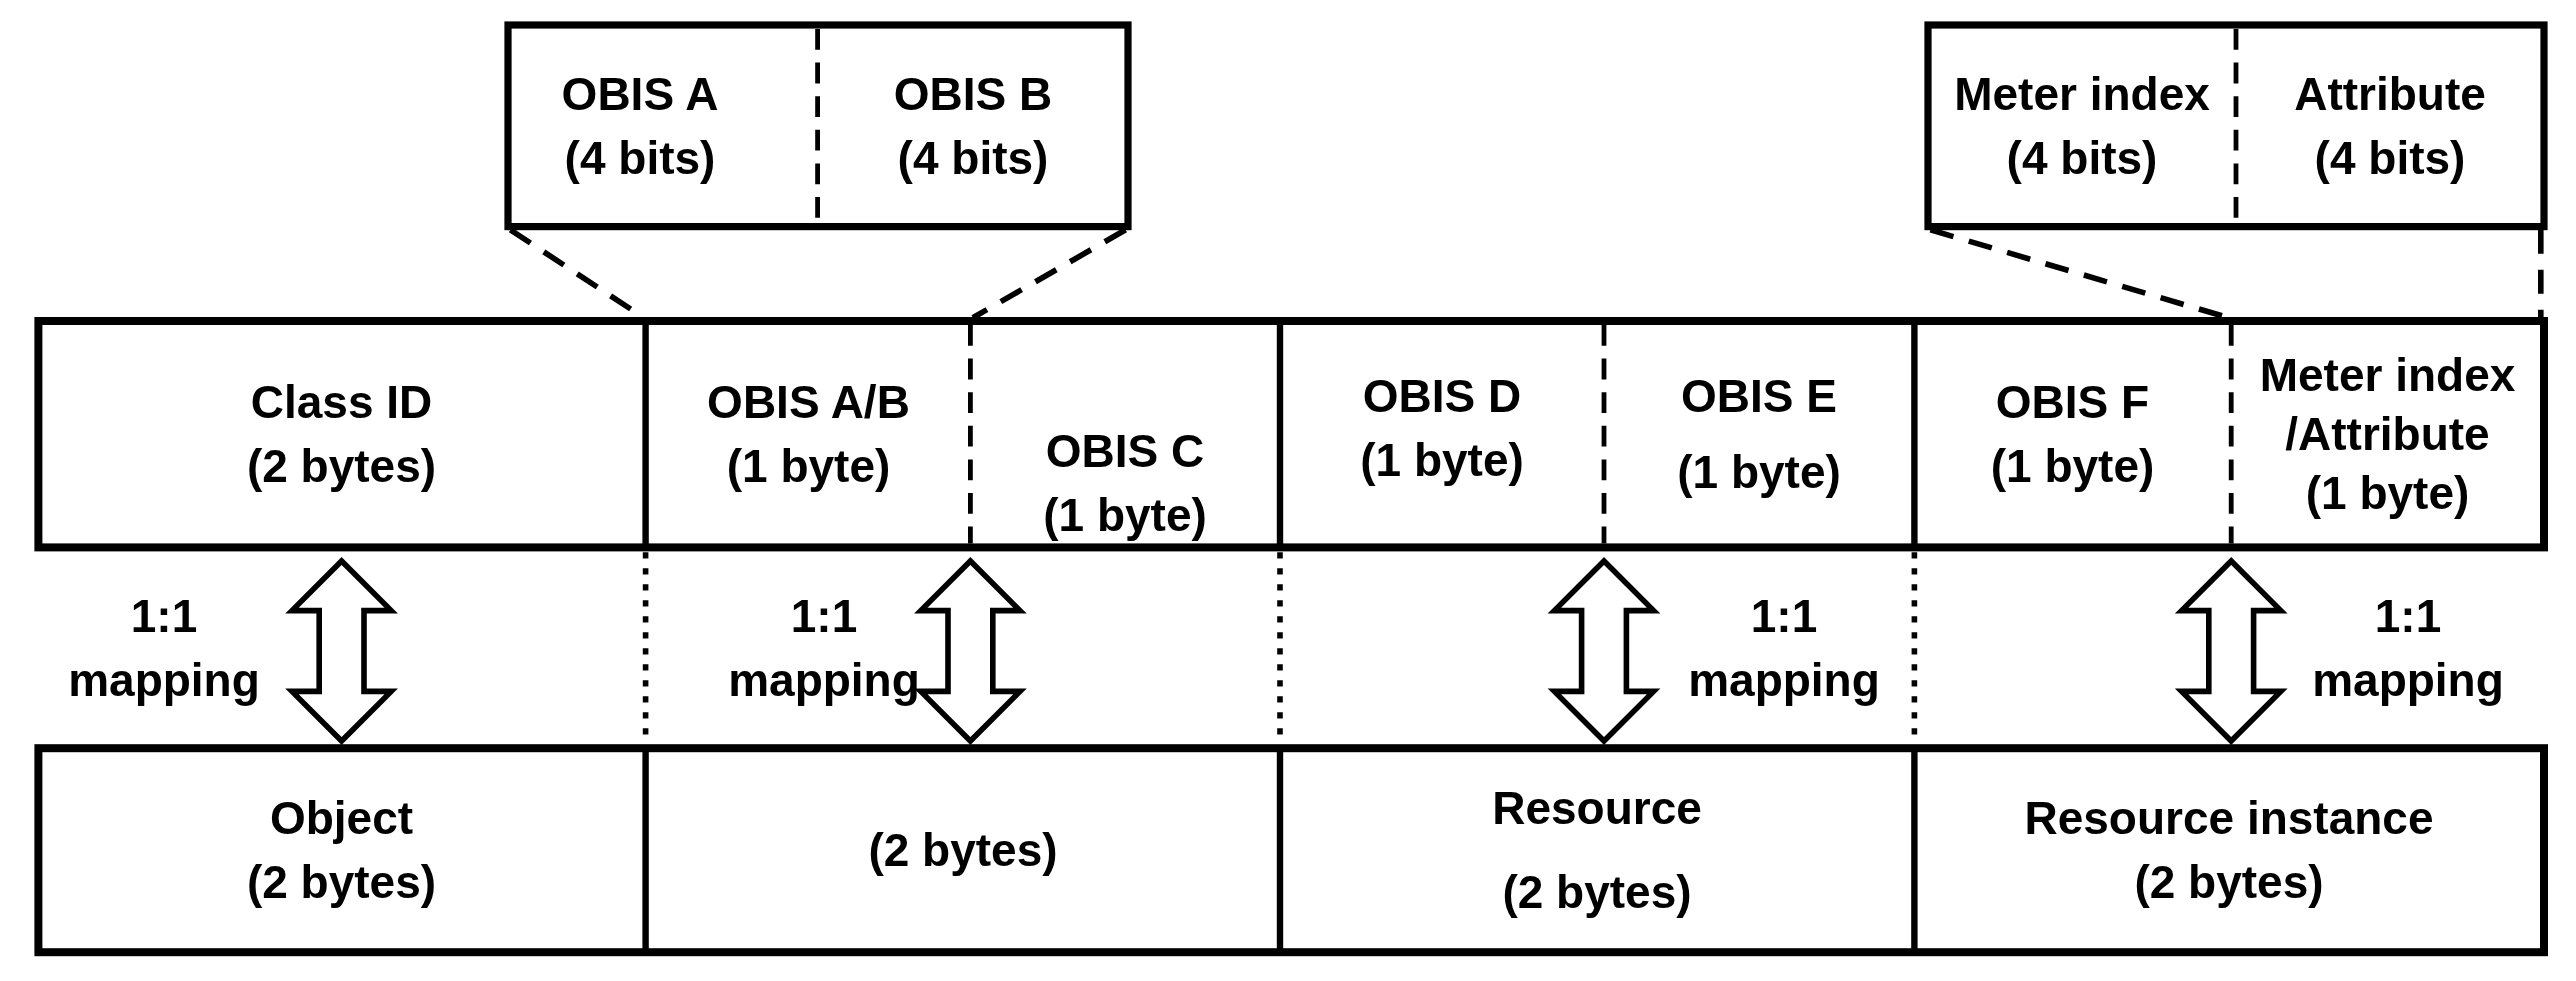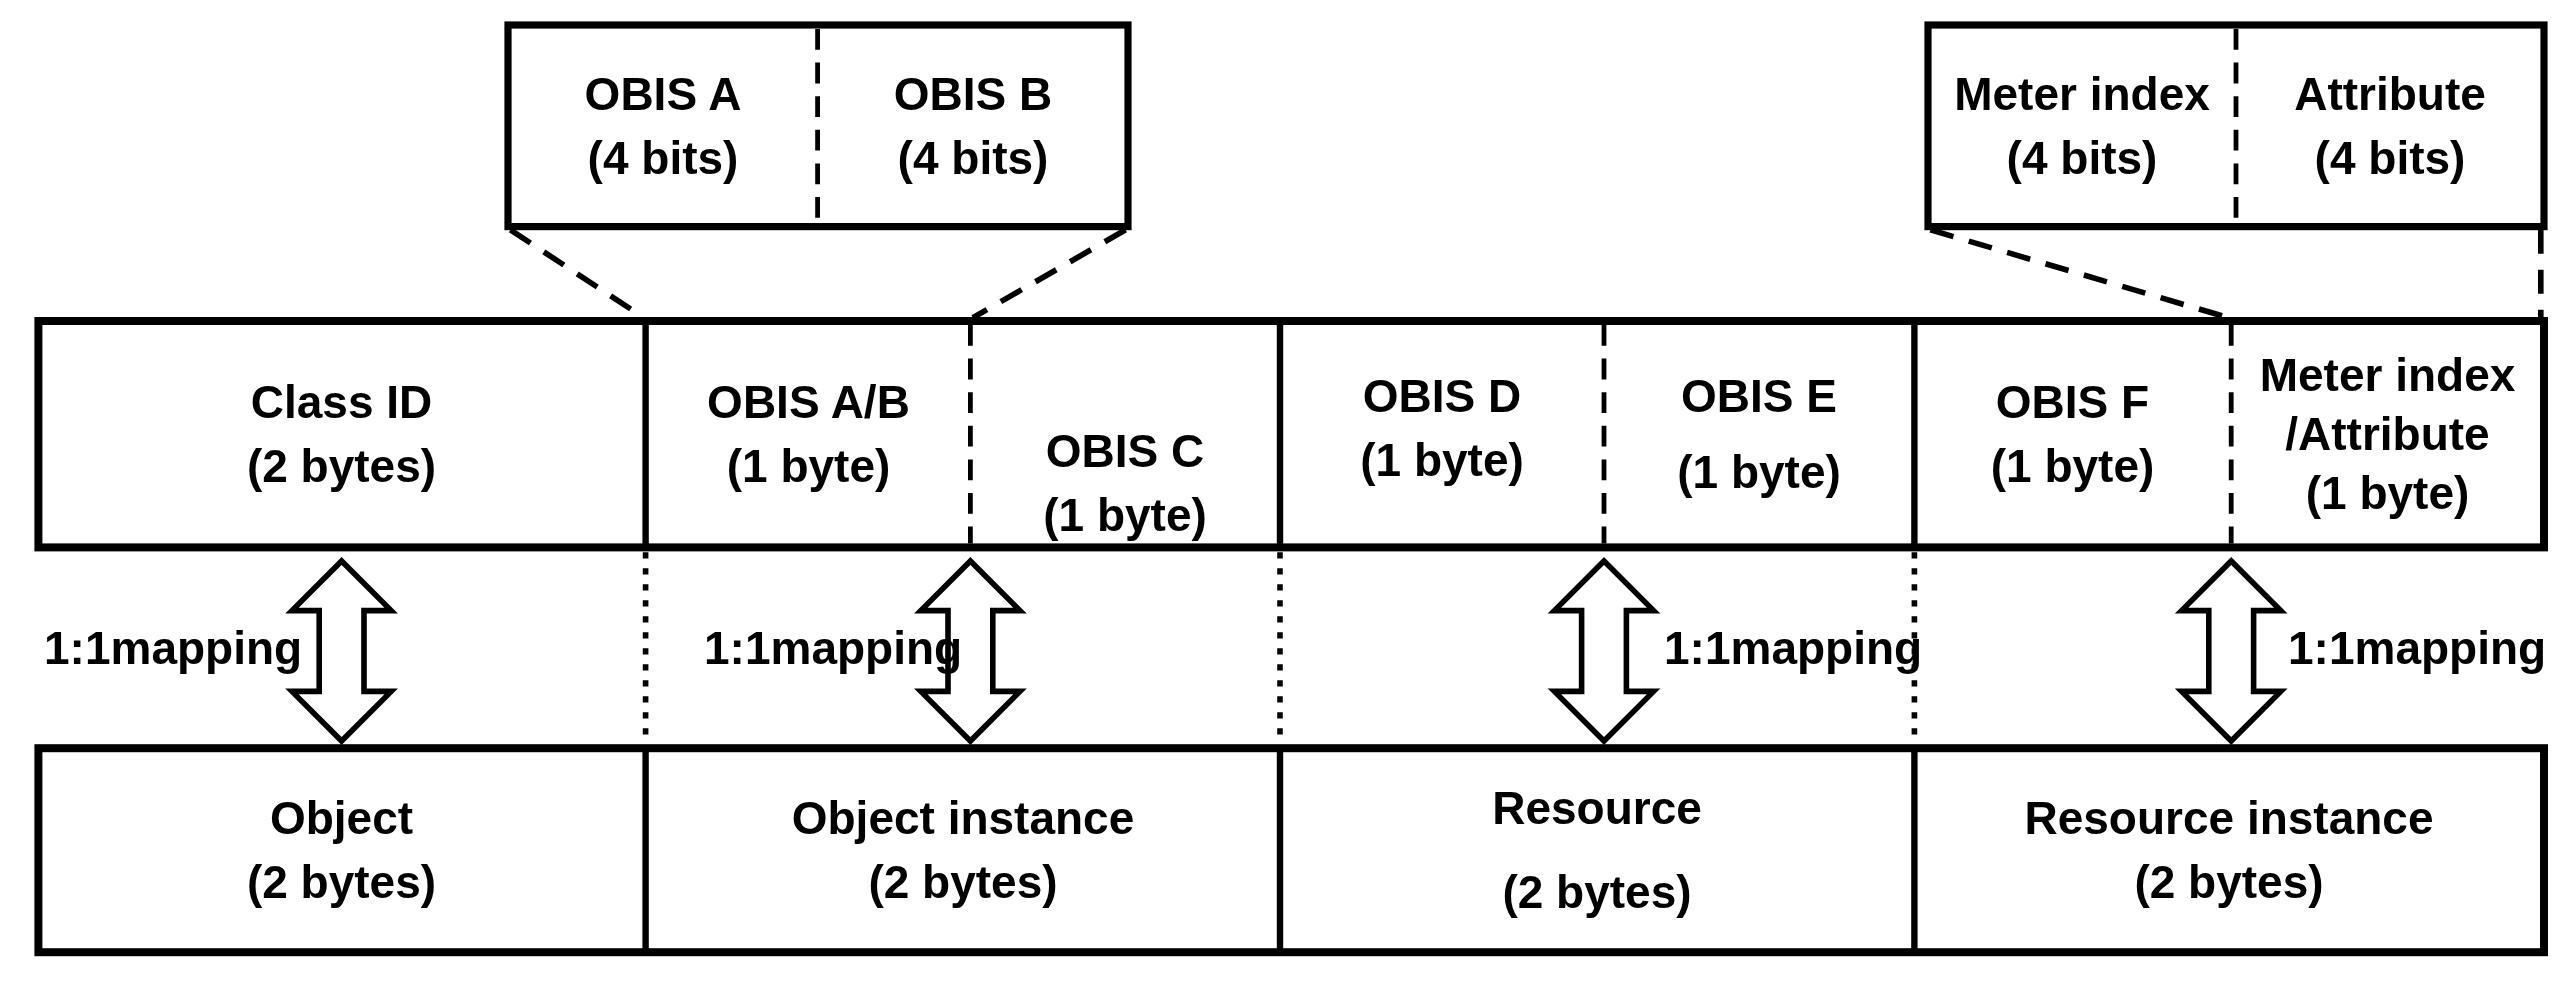--- a/index.html
+++ b/index.html
@@ -17,22 +17,22 @@
     position:absolute;
     display:flex;flex-direction:column;
     align-items:center;justify-content:center;
     text-align:center;
     font-size:46px;line-height:64px;
     white-space:nowrap;
   }
   .cell.tight{line-height:59px;}
   .maplabel{
     position:absolute;
-    display:flex;
-    align-items:center;justify-content:flex-start;
+    display:flex;flex-direction:column;
+    align-items:center;justify-content:center;
     text-align:center;
     font-size:46px;line-height:64px;
     white-space:nowrap;
   }
   .cell span,.maplabel span{display:block;}
 </style>
 </head>
 <body>
 
 <div class="canvas">
@@ -67,21 +67,21 @@
     <line x1="807" y1="690" x2="807" y2="930" stroke="#000000" stroke-width="7" stroke-dasharray="8 12"></line>
     <line x1="1600" y1="690" x2="1600" y2="930" stroke="#000000" stroke-width="7" stroke-dasharray="8 12"></line>
     <line x1="2393" y1="690" x2="2393" y2="930" stroke="#000000" stroke-width="7" stroke-dasharray="8 12"></line>
 
     <path fill="#ffffff" stroke="#000000" stroke-width="7" stroke-linejoin="miter" d="M427 701 L489 763 L455 763 L455 864 L489 864 L427 926 L365 864 L399 864 L399 763 L365 763 Z"></path>
     <path fill="#ffffff" stroke="#000000" stroke-width="7" stroke-linejoin="miter" d="M1213 701 L1275 763 L1241 763 L1241 864 L1275 864 L1213 926 L1151 864 L1185 864 L1185 763 L1151 763 Z"></path>
     <path fill="#ffffff" stroke="#000000" stroke-width="7" stroke-linejoin="miter" d="M2005 701 L2067 763 L2033 763 L2033 864 L2067 864 L2005 926 L1943 864 L1977 864 L1977 763 L1943 763 Z"></path>
     <path fill="#ffffff" stroke="#000000" stroke-width="7" stroke-linejoin="miter" d="M2789 701 L2851 763 L2817 763 L2817 864 L2851 864 L2789 926 L2727 864 L2761 864 L2761 763 L2727 763 Z"></path>
   </svg>
 
-  <div class="cell" style="left:512px;top:25px;width:302px;height:202px;">
+  <div class="cell" style="left:489px;top:25px;width:302px;height:202px;">
     <span>OBIS A</span>
     <span>(4 bits)</span>
   </div>
   <div class="cell" style="left:821px;top:25px;width:304px;height:202px;">
     <span>OBIS B</span>
     <span>(4 bits)</span>
   </div>
 
   <div class="cell" style="left:1931px;top:25px;width:302px;height:202px;">
     <span>Meter index</span>
@@ -120,21 +120,20 @@
     <span>Meter index</span>
     <span>/Attribute</span>
     <span>(1 byte)</span>
   </div>
 
   <div class="cell" style="left:42px;top:748px;width:599px;height:204px;">
     <span>Object</span>
     <span>(2 bytes)</span>
   </div>
   <div class="cell" style="left:650px;top:748px;width:626px;height:204px;">
-    <span>Object instance</span>
     <span>(2 bytes)</span>
   </div>
   <div class="cell" style="left:1284px;top:748px;width:626px;height:204px;gap:20px;">
     <span>Resource</span>
     <span>(2 bytes)</span>
   </div>
   <div class="cell" style="left:1918px;top:748px;width:622px;height:204px;">
     <span>Resource instance</span>
     <span>(2 bytes)</span>
   </div>

